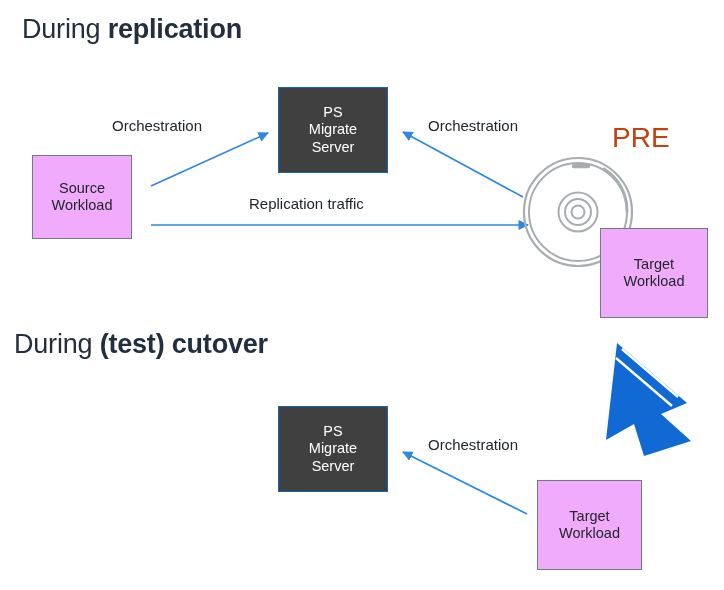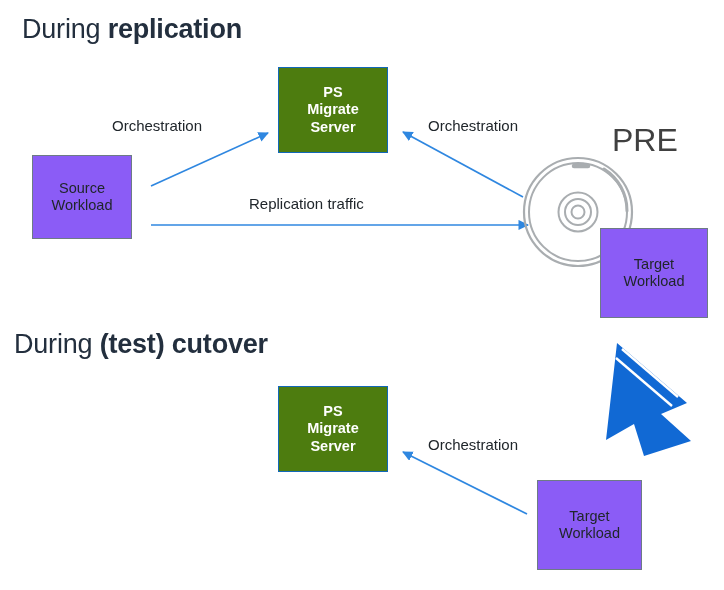--- a/index.html
+++ b/index.html
@@ -36,31 +36,32 @@
   .node-box {
     position: absolute;
     box-sizing: border-box;
     display: flex;
     align-items: center;
     justify-content: center;
     text-align: center;
     line-height: 1.18;
   }
   .box-gray {
-    background: #8b5cf6;
+    background: #f0abfc;
     border: 1.4px solid #6d7b85;
     color: #20262b;
     font-size: 14.5px;
   }
   .box-blue {
-    background: #4d7c0f;
+    background: #404040;
     border: 1.4px solid #1268b8;
     color: #ffffff;
     font-size: 14.5px;
-    font-weight: 700;
+    font-weight: 400;
+    margin-top: 20px;
   }
   #box-source-workload   { left: 32px;  top: 155px; width: 100px; height: 84px; }
   #box-ps-migrate-top    { left: 278px; top: 67px;  width: 110px; height: 86px; }
   #box-target-top        { left: 600px; top: 228px; width: 108px; height: 90px; }
   #box-ps-migrate-bottom { left: 278px; top: 386px; width: 110px; height: 86px; }
   #box-target-bottom     { left: 537px; top: 480px; width: 105px; height: 90px; }
 
   .edge-label {
     position: absolute;
     font-size: 15px;
@@ -68,22 +69,22 @@
     white-space: nowrap;
   }
   #label-orch-left    { left: 112px; top: 117px; }
   #label-orch-right   { left: 428px; top: 117px; }
   #label-replication  { left: 249px; top: 195px; }
   #label-orch-bottom  { left: 428px; top: 436px; }
 
   #label-pre {
     position: absolute;
     left: 612px; top: 122px;
-    font-size: 32px;
-    color: #404040;
+    font-size: 28px;
+    color: #c2410c;
     white-space: nowrap;
   }
   .svg-layer {
     position: absolute;
     left: 0; top: 0;
     width: 724px; height: 590px;
     pointer-events: none;
   }
 </style>
 </head>

